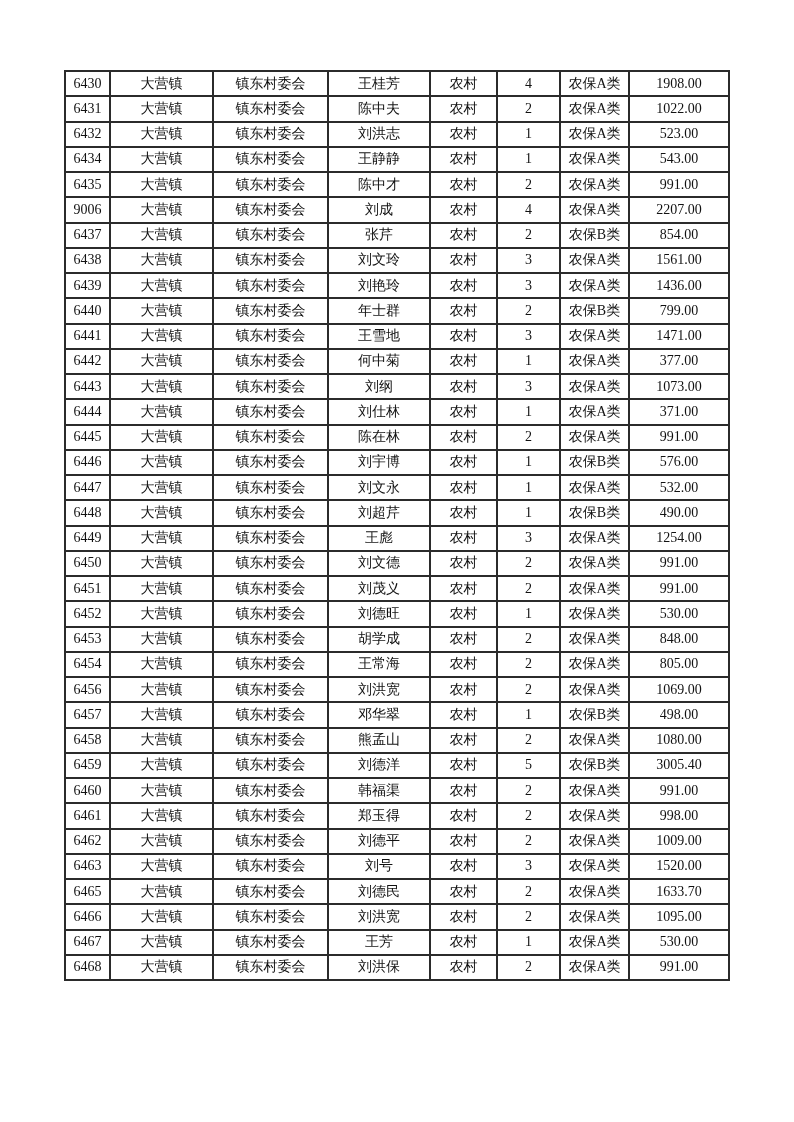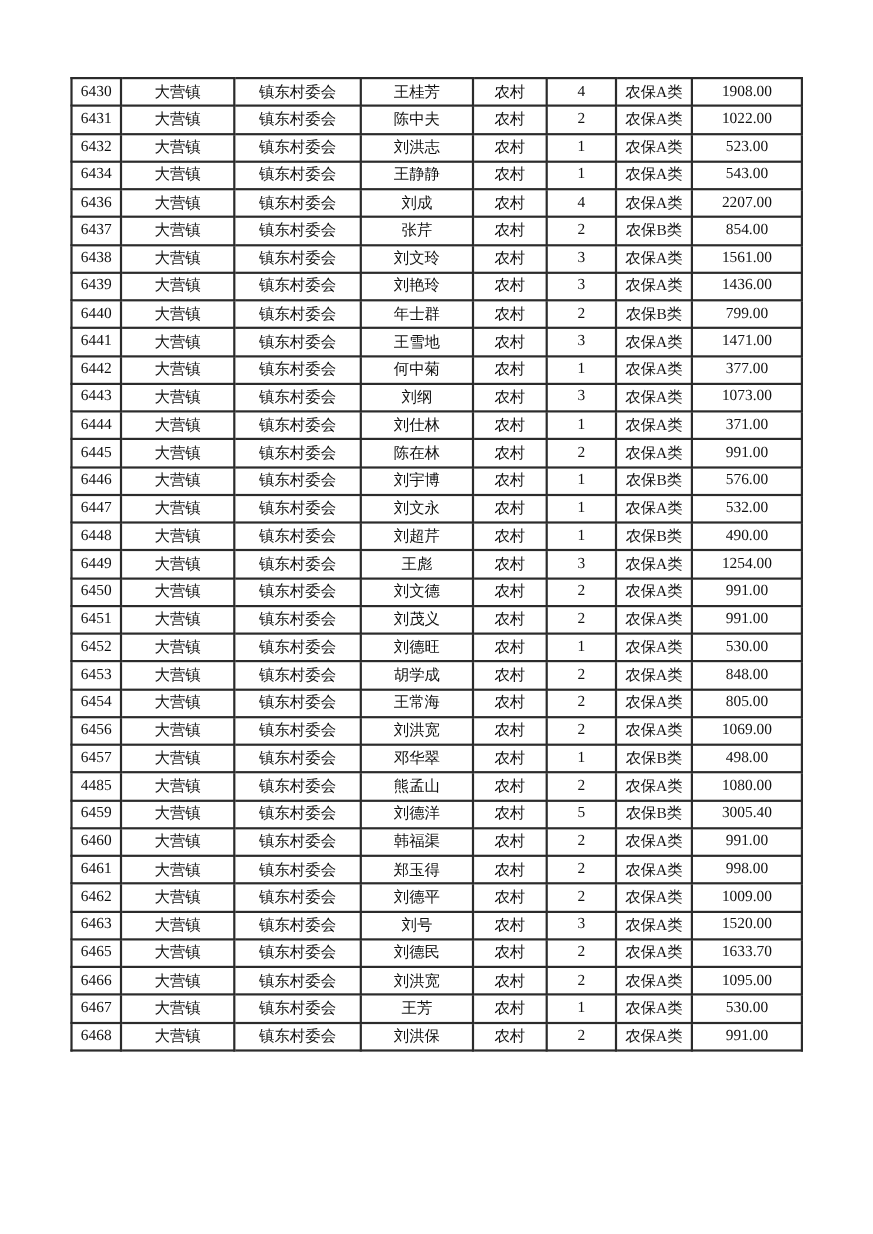--- a/index.html
+++ b/index.html
@@ -97,21 +97,31 @@
     <td>6434</td>
     <td>大营镇</td>
     <td>镇东村委会</td>
     <td>王静静</td>
     <td>农村</td>
     <td>1</td>
     <td>农保A类</td>
     <td>543.00</td>
   </tr>
           <tr>
-    <td>6436</td>
+    <td>6435</td>
+    <td>大营镇</td>
+    <td>镇东村委会</td>
+    <td>陈中才</td>
+    <td>农村</td>
+    <td>2</td>
+    <td>农保A类</td>
+    <td>991.00</td>
+  </tr>
+          <tr>
+    <td>9006</td>
     <td>大营镇</td>
     <td>镇东村委会</td>
     <td>刘成</td>
     <td>农村</td>
     <td>4</td>
     <td>农保A类</td>
     <td>2207.00</td>
   </tr>
           <tr>
     <td>6437</td>
@@ -307,21 +317,21 @@
     <td>6457</td>
     <td>大营镇</td>
     <td>镇东村委会</td>
     <td>邓华翠</td>
     <td>农村</td>
     <td>1</td>
     <td>农保B类</td>
     <td>498.00</td>
   </tr>
           <tr>
-    <td>4485</td>
+    <td>6458</td>
     <td>大营镇</td>
     <td>镇东村委会</td>
     <td>熊孟山</td>
     <td>农村</td>
     <td>2</td>
     <td>农保A类</td>
     <td>1080.00</td>
   </tr>
           <tr>
     <td>6459</td>

